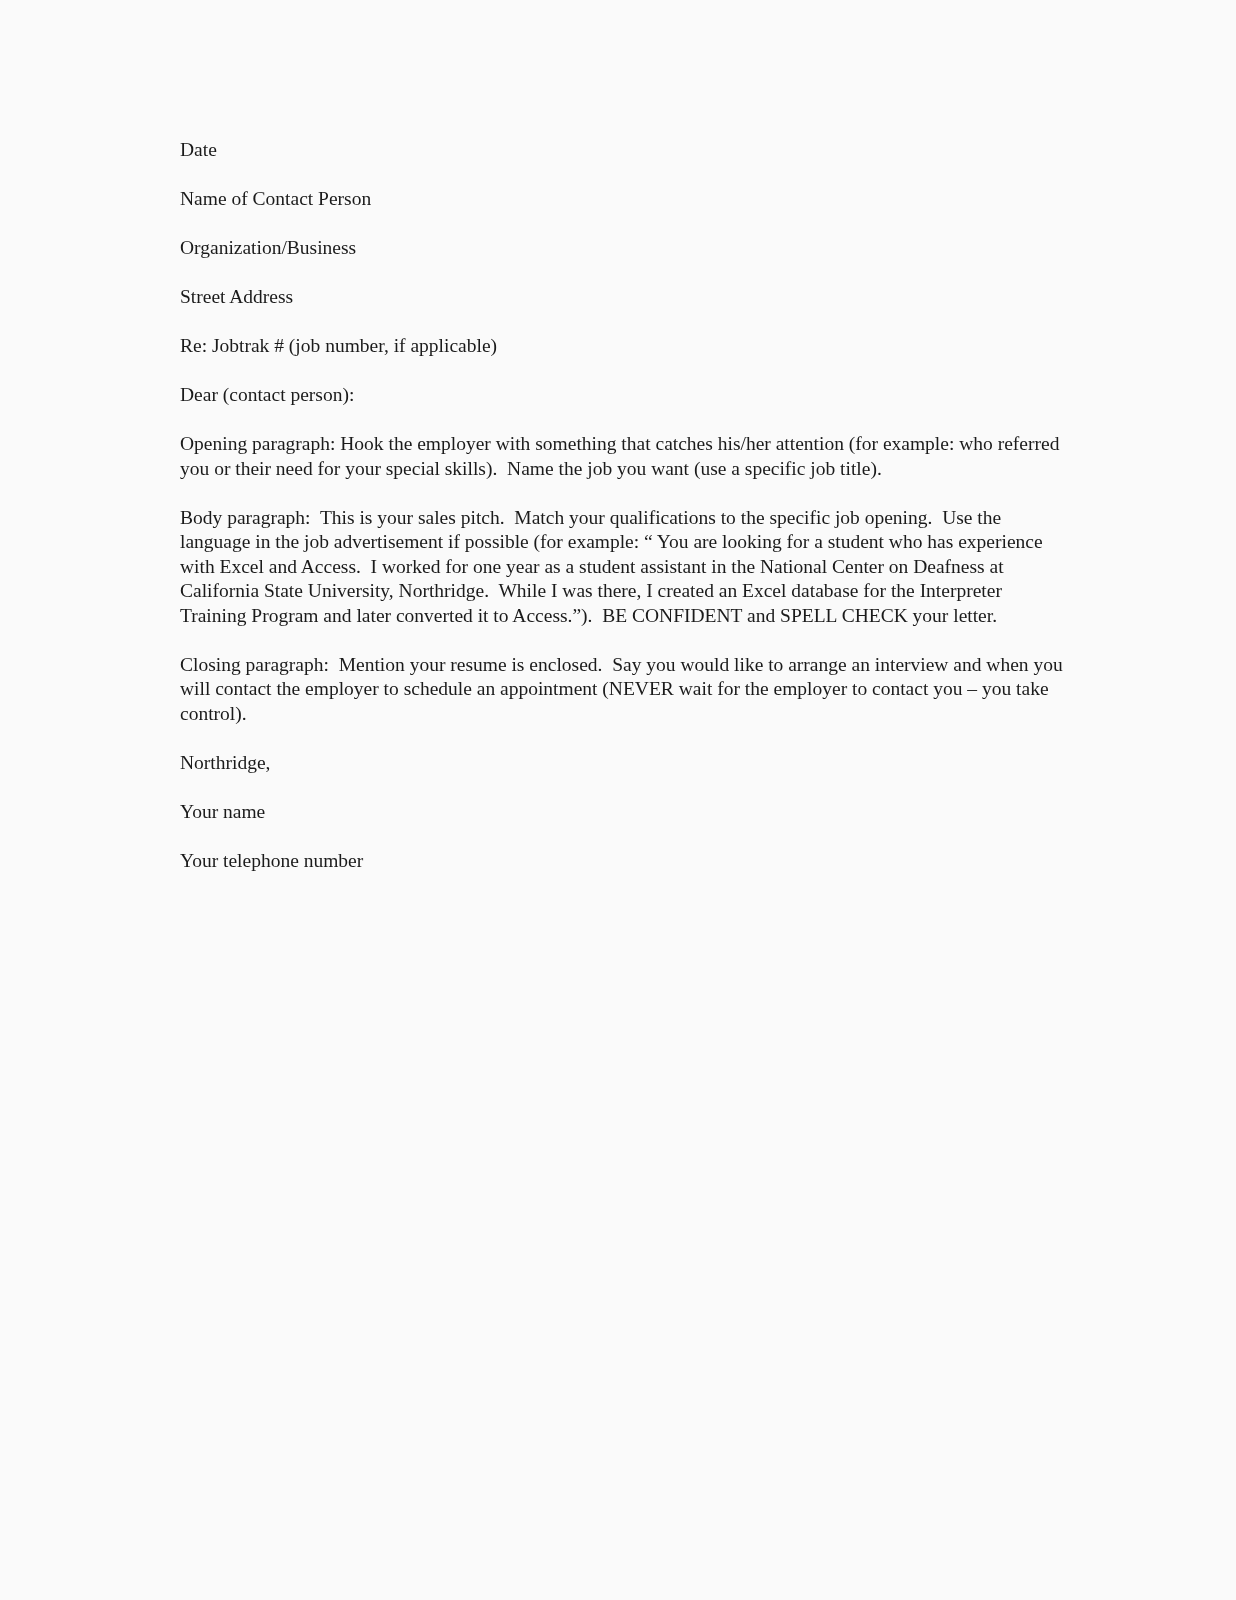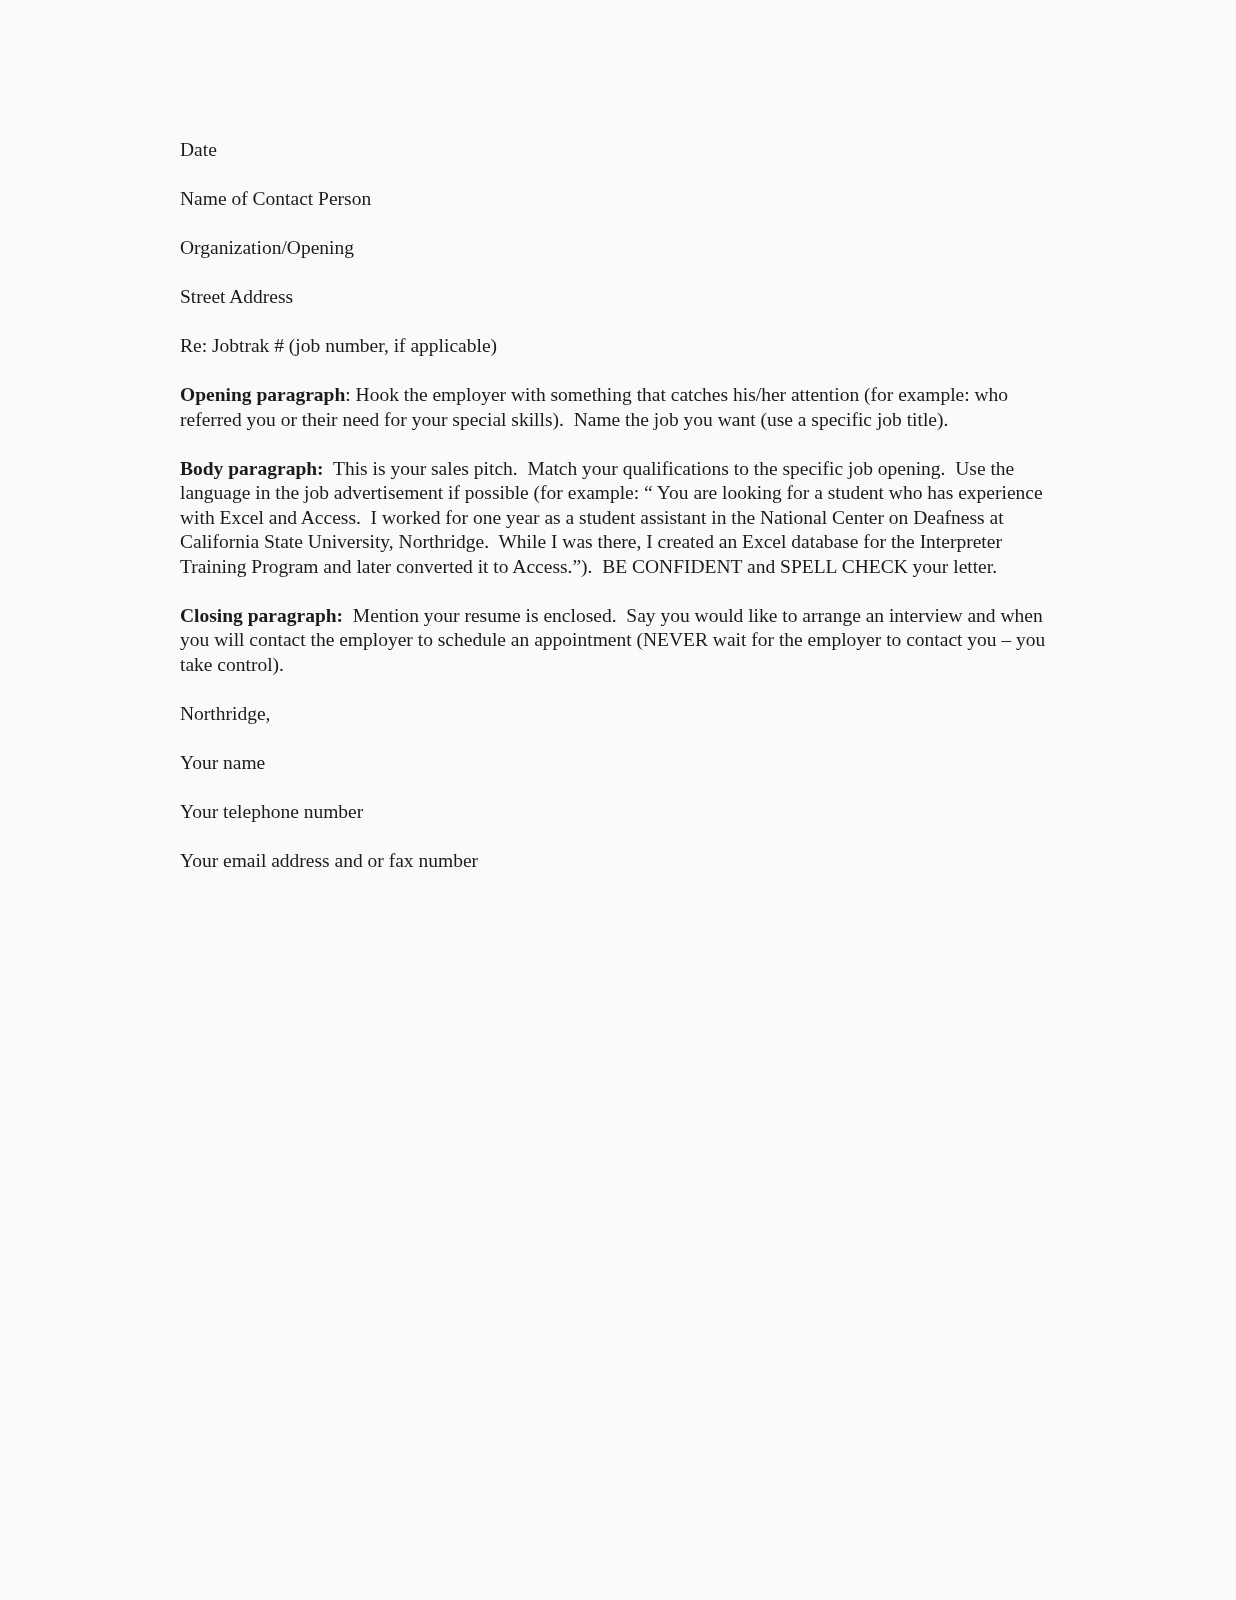--- a/index.html
+++ b/index.html
@@ -20,41 +20,41 @@
     padding: 138px 172px 0 180px;
     overflow: hidden;
   }
   .line {
     margin: 0 0 24.5px 0;
     white-space: pre-wrap;
   }
   .re-line {
   }
   .para b {
-    font-weight: bold;
+    font-weight: normal;
   }
 </style>
 </head>
 <body>
 
 <div class="page">
 
   <p class="line">Date</p>
   <p class="line">Name of Contact Person</p>
-  <p class="line">Organization/Opening</p>
+  <p class="line">Organization/Business</p>
   <p class="line">Street Address</p>
 
   <p class="line re-line">Re: Jobtrak # (job number, if applicable)</p>
 
+  <p class="line">Dear (contact person):</p>
 
   <p class="line para"><b>Opening paragraph</b><span>: Hook the employer with something that catches his/her attention (for example: who referred you or their need for your special skills).  Name the job you want (use a specific job title).</span></p>
 
   <p class="line para"><b>Body paragraph:</b><span>  This is your sales pitch.  Match your qualifications to the specific job opening.  Use the language in the job advertisement if possible (for example: “ You are looking for a student who has experience with Excel and Access.  I worked for one year as a student assistant in the National Center on Deafness at California State University, Northridge.  While I was there, I created an Excel database for the Interpreter Training Program and later converted it to Access.”).  BE CONFIDENT and SPELL CHECK your letter.</span></p>
 
   <p class="line para"><b>Closing paragraph:</b><span>  Mention your resume is enclosed.  Say you would like to arrange an interview and when you will contact the employer to schedule an appointment (NEVER wait for the employer to contact you – you take control).</span></p>
 
   <p class="line">Northridge,</p>
 
   <p class="line">Your name</p>
   <p class="line">Your telephone number</p>
-  <p class="line">Your email address and or fax number</p>
 
 </div>
 
 </body></html>

